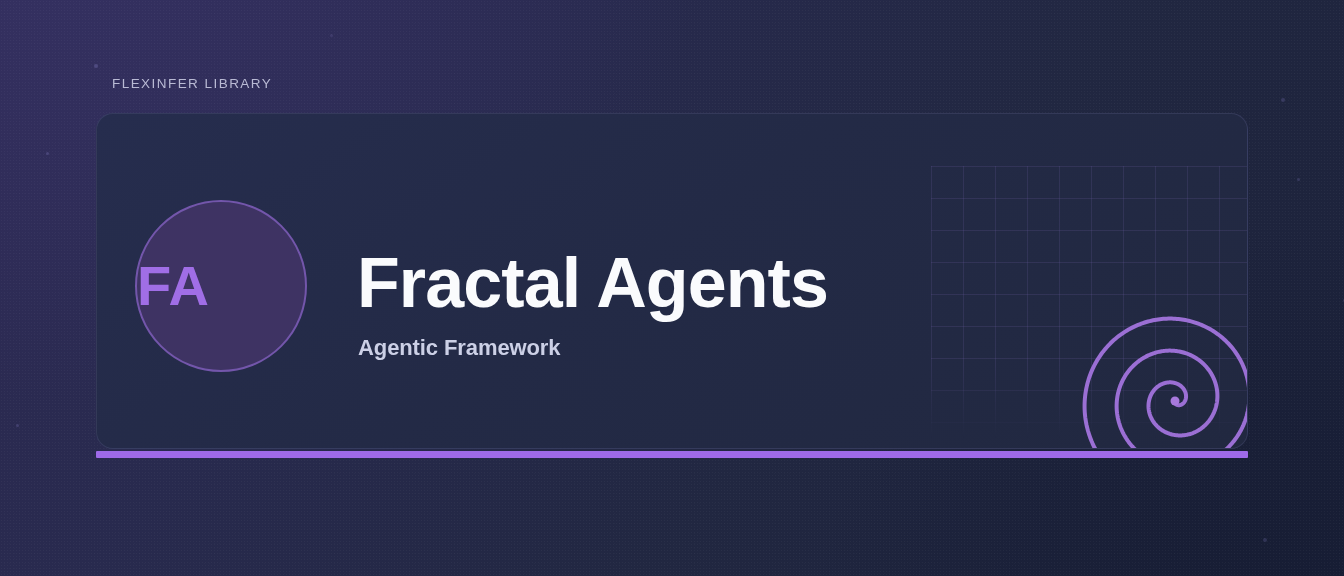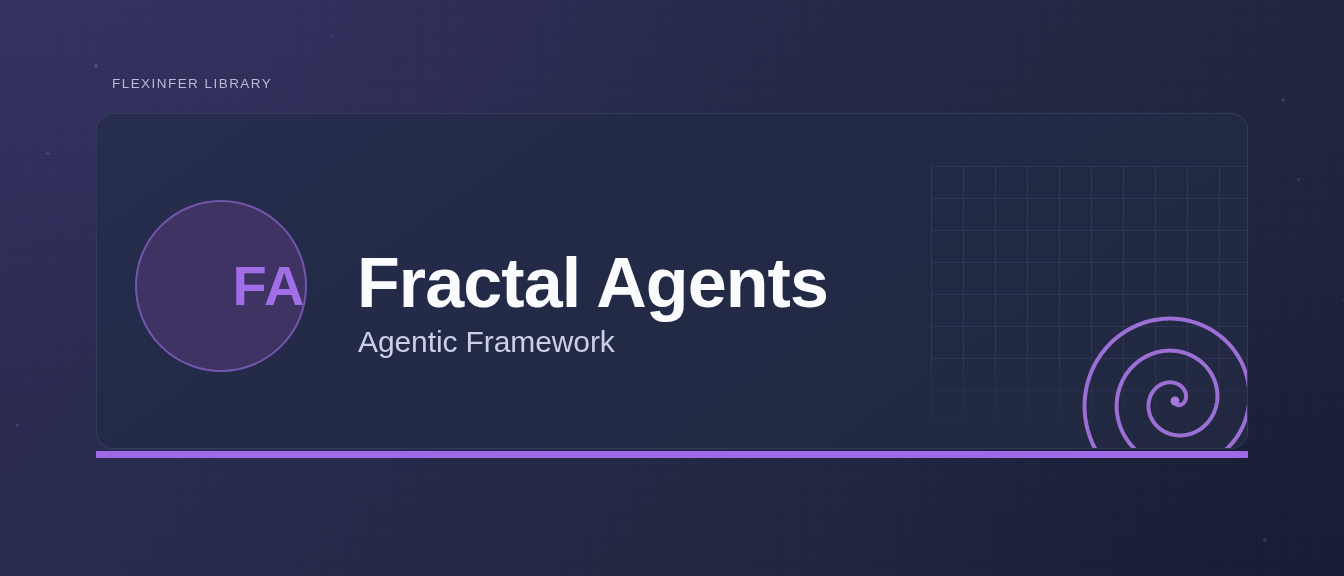--- a/index.html
+++ b/index.html
@@ -85,21 +85,21 @@
     left: 38px;
     top: 86px;
     width: 172px;
     height: 172px;
     border-radius: 50%;
     background: #3e3363;
     border: 2px solid #7356ab;
     box-sizing: border-box;
     display: flex;
     align-items: center;
-    justify-content: flex-end;
+    justify-content: flex-start;
   }
   #badge-text {
     font-size: 56px;
     font-weight: bold;
     letter-spacing: 0.5px;
     color: #a06ee6;
     line-height: 1;
   }
 
   
@@ -111,23 +111,23 @@
     font-weight: bold;
     letter-spacing: -0.9px;
     color: #fafbfd;
     line-height: 1;
     white-space: nowrap;
     text-align: center;
   }
   #subtitle {
     position: absolute;
     left: 261px;
-    top: 213px;
-    font-size: 30px;
-    font-weight: normal;
+    top: 223px;
+    font-size: 22px;
+    font-weight: bold;
     letter-spacing: -0.1px;
     color: #ccd0e6;
     line-height: 1;
     white-space: nowrap;
   }
 
   
   #art {
     position: absolute;
     left: 834px;

